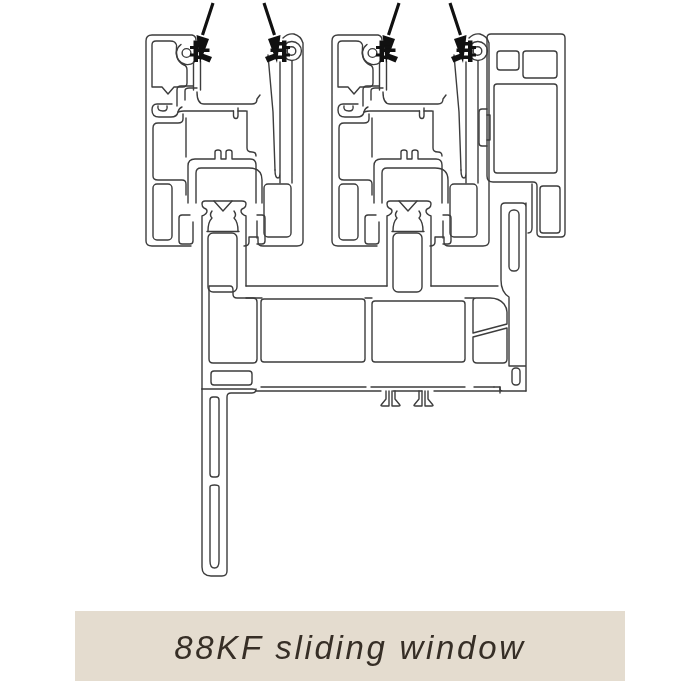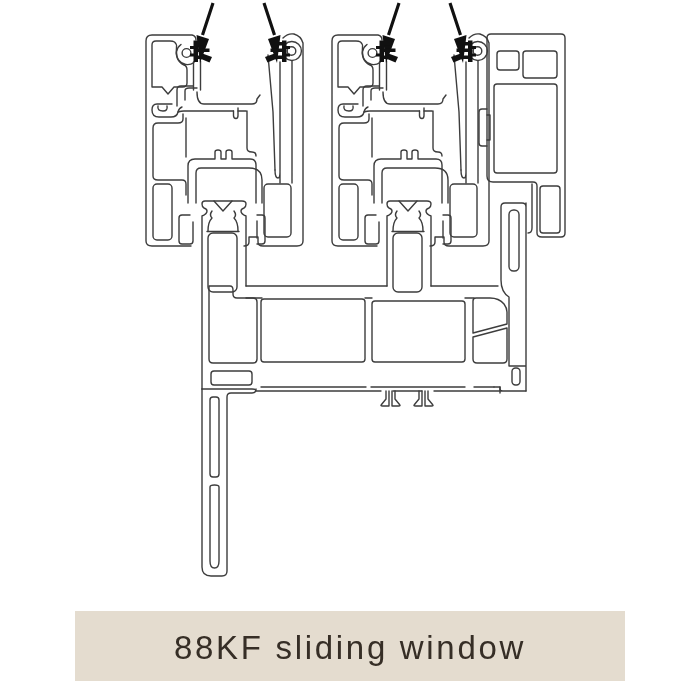--- a/index.html
+++ b/index.html
@@ -1,16 +1,16 @@
 <!DOCTYPE html>
 <html><head>
 <meta charset="utf-8">
 <style>
   html,body{margin:0;padding:0;background:#ffffff;}
-  .wrap{width:700px;height:700px;position:relative;background:#ffffff;font-family:"Liberation Sans",sans-serif;}
+  .wrap{width:700px;height:700px;position:relative;background:#ffffff;font-family:"Liberation Sans",sans-serif;font-style:italic;}
 </style>
 </head>
 <body>
 <div class="wrap">
 <svg width="700" height="700" viewBox="0 0 700 700" xmlns="http://www.w3.org/2000/svg">
 <g fill="none" stroke="#3d3d3d" stroke-width="1.4" stroke-linejoin="round" stroke-linecap="round">
 
 <g id="sash1">
 
 <path d="M146,95 V41 Q146,35 152,35 H192 Q196,36 196,40 M283,38 Q288,33 294,34 Q301,36 303,43 V241 Q303,246 297,246 H263 Q258,246 258,242 V237 H249 V242 Q249,246 244,246 M191,246 H152 Q146,246 146,241 V95"></path>

